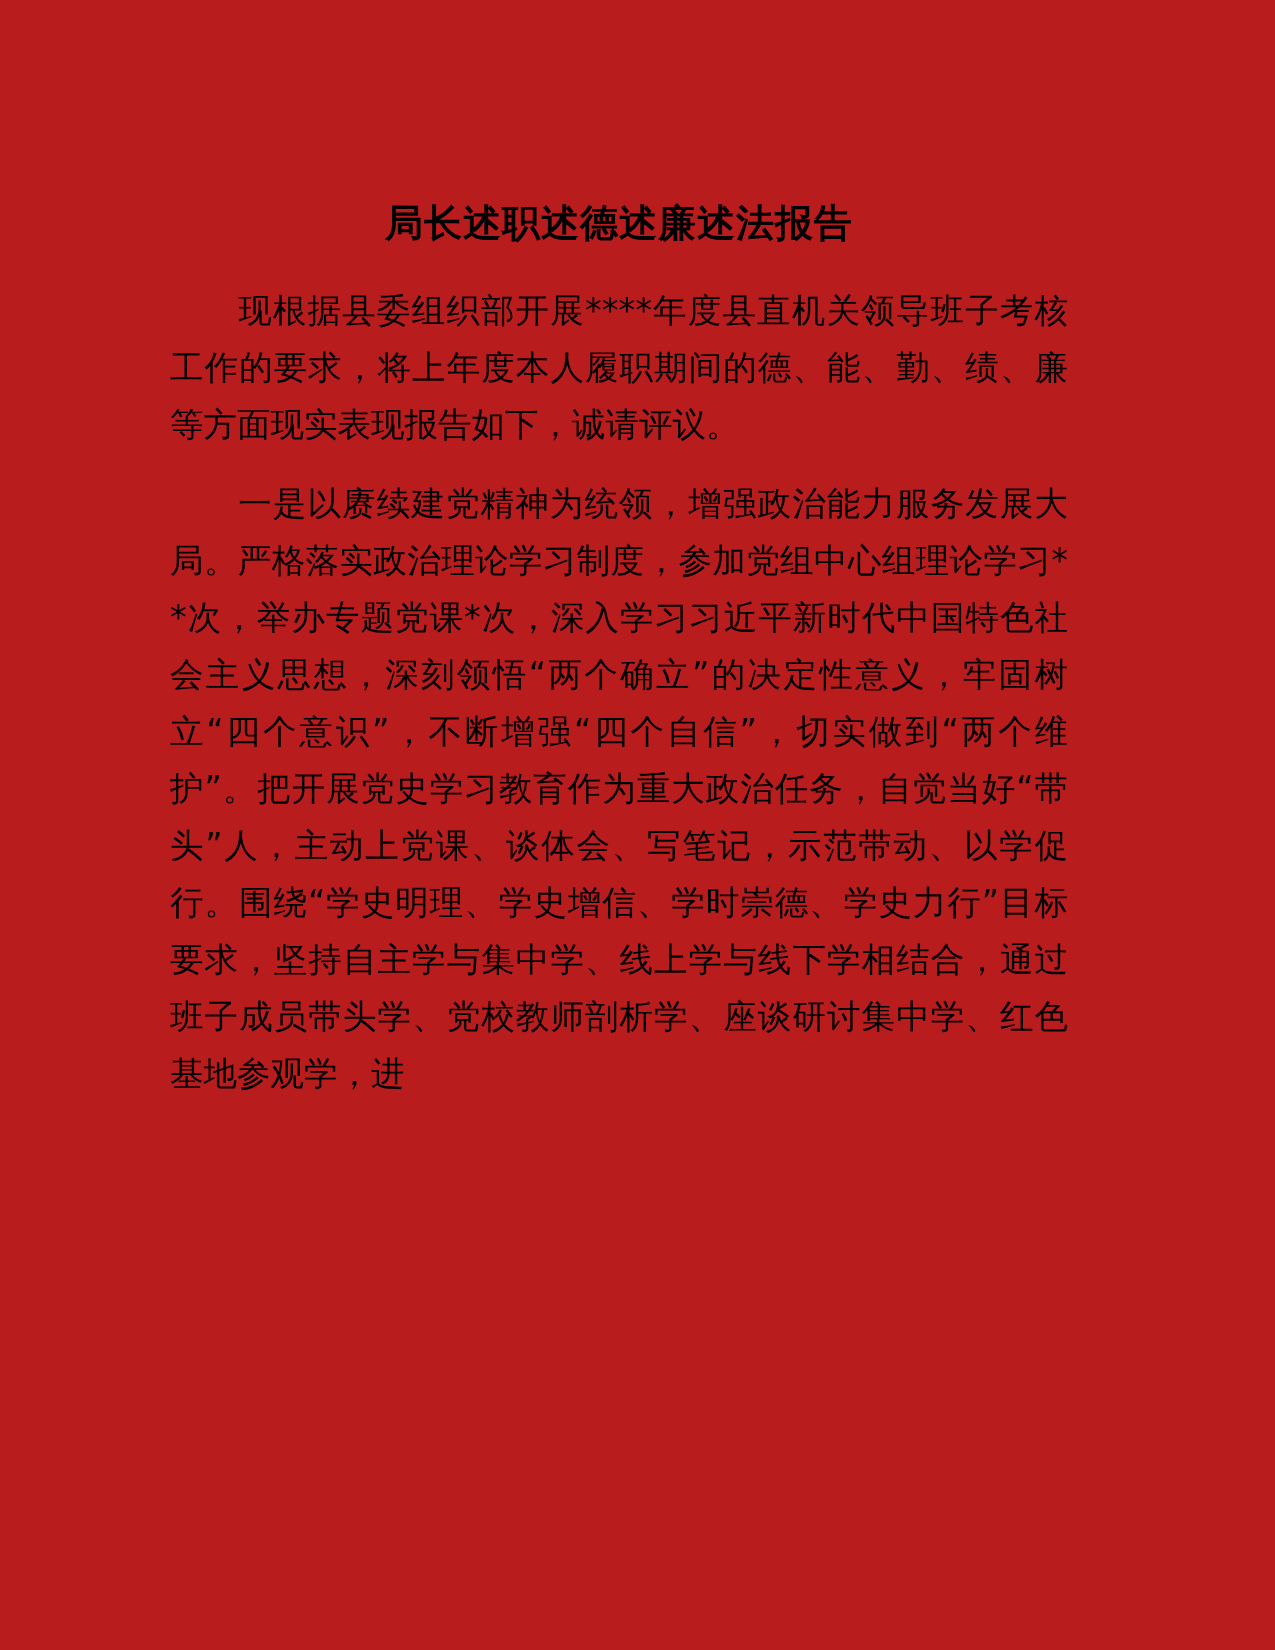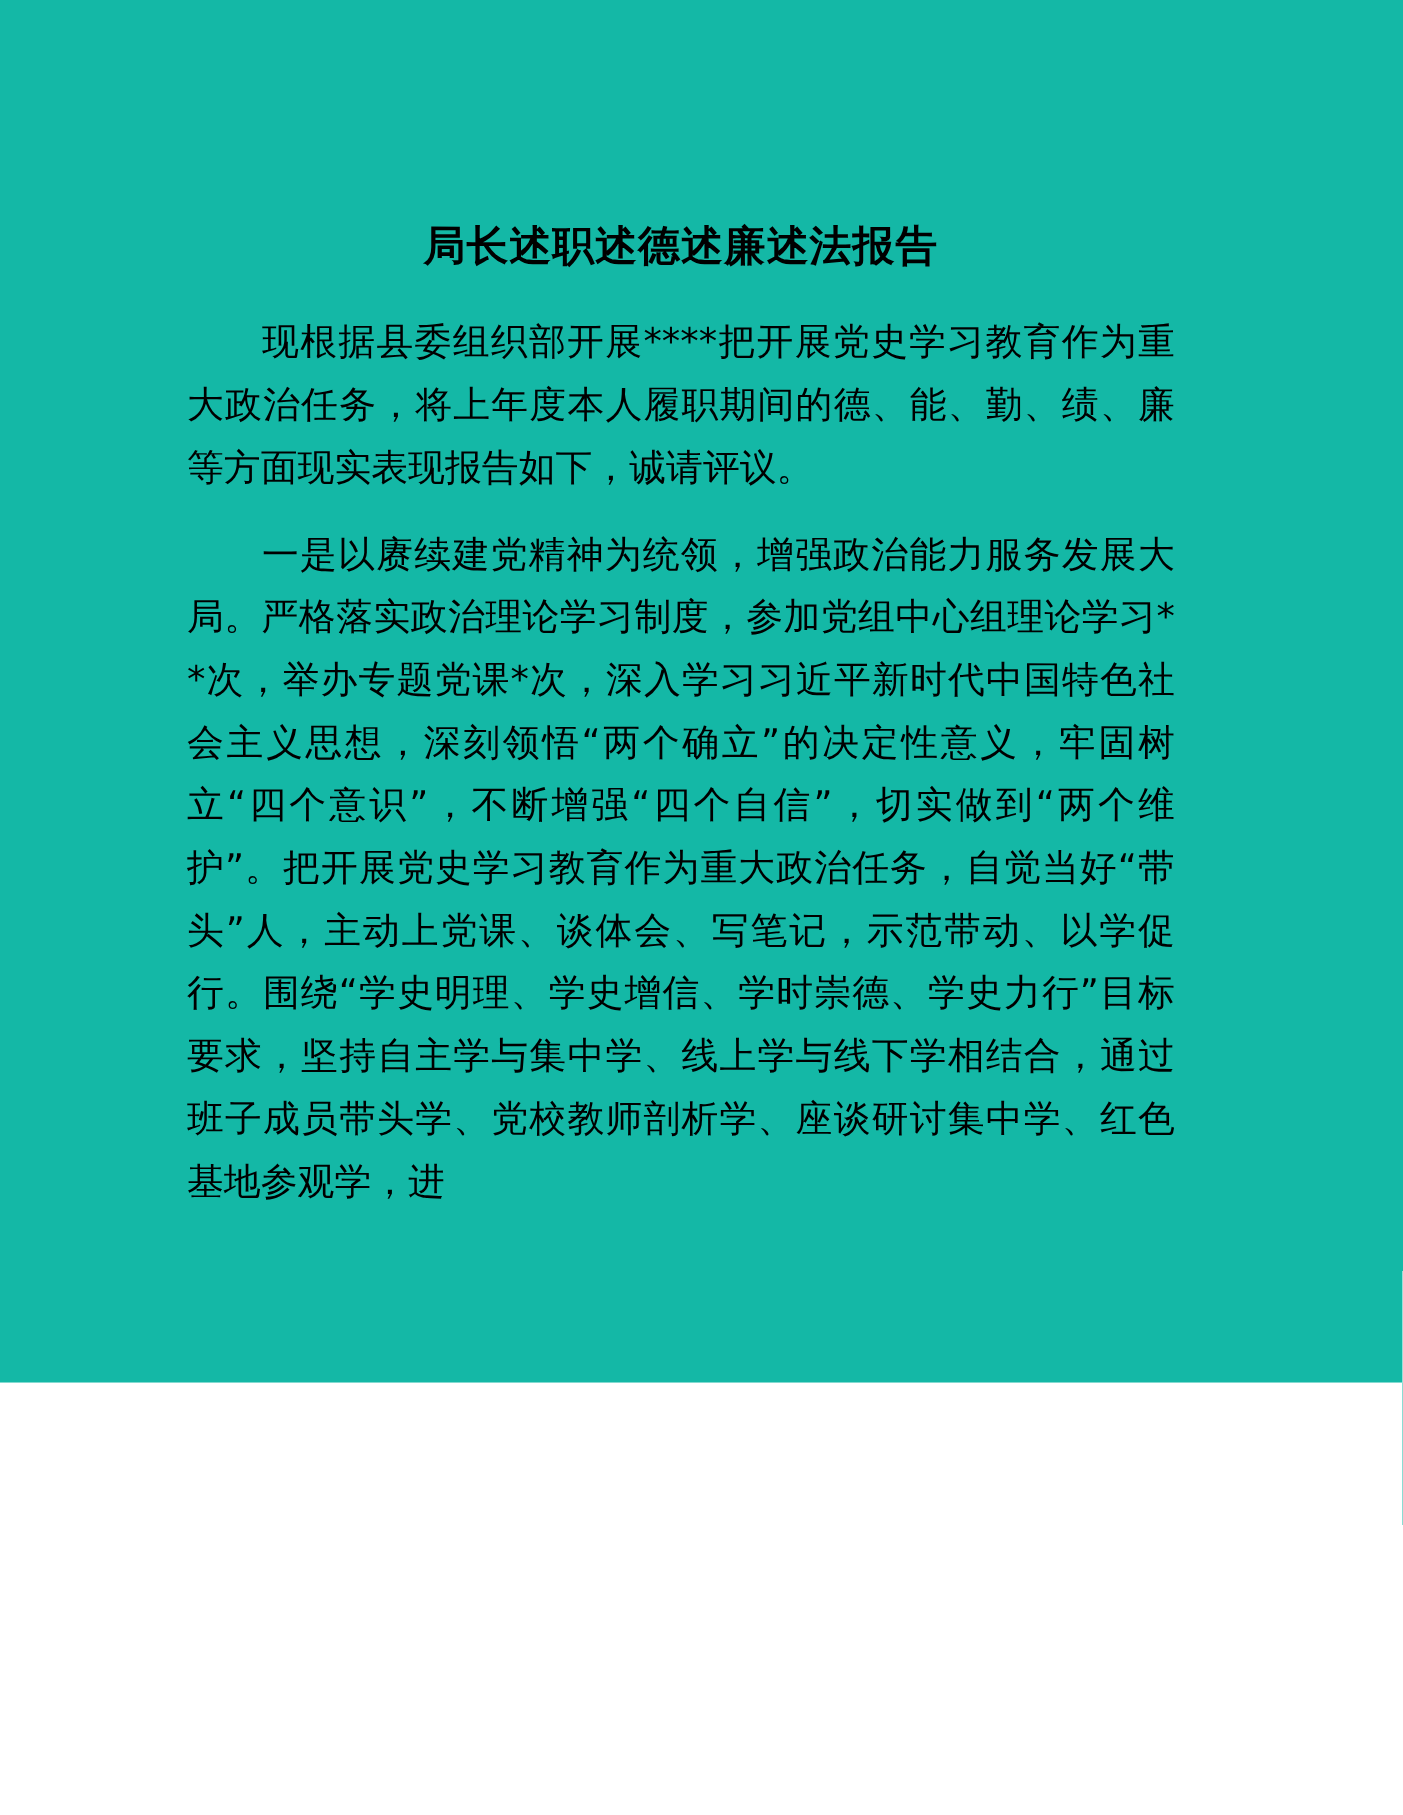--- a/index.html
+++ b/index.html
@@ -4,22 +4,22 @@
 <title>局长述职述德述廉述法报告</title>
 <style>
   html, body {
     margin: 0;
     padding: 0;
     background: #ffffff;
   }
   .page {
     position: relative;
     width: 1275px;
-    height: 1257px;
-    background: #14b8a6;
+    height: 1650px;
+    background: #b91c1c;
     overflow: hidden;
     box-sizing: border-box;
     font-family: "DejaVu Sans", "Liberation Sans", sans-serif;
     color: #000000;
   }
   .doc-body {
     position: absolute;
     left: 170px;
     top: 0;
     width: 898px;
@@ -55,19 +55,19 @@
   }
 </style>
 </head>
 <body>
 
 <div class="page">
   <div class="doc-body">
 
     <h1 class="doc-title">局长述职述德述廉述法报告</h1>
 
-    <p class="para para-1 indent">现根据县委组织部开展****把开展党史学习教育作为重大政治任务，将上年度本人履职期间的德、能、勤、绩、廉等方面现实表现报告如下，诚请评议。</p>
+    <p class="para para-1 indent">现根据县委组织部开展****年度县直机关领导班子考核工作的要求，将上年度本人履职期间的德、能、勤、绩、廉等方面现实表现报告如下，诚请评议。</p>
 
 
     <p class="para para-3 indent">一是以赓续建党精神为统领，增强政治能力服务发展大局。严格落实政治理论学习制度，参加党组中心组理论学习**次，举办专题党课*次，深入学习习近平新时代中国特色社会主义思想，深刻领悟“两个确立”的决定性意义，牢固树立“四个意识”，不断增强“四个自信”，切实做到“两个维护”。把开展党史学习教育作为重大政治任务，自觉当好“带头”人，主动上党课、谈体会、写笔记，示范带动、以学促行。围绕“学史明理、学史增信、学时崇德、学史力行”目标要求，坚持自主学与集中学、线上学与线下学相结合，通过班子成员带头学、党校教师剖析学、座谈研讨集中学、红色基地参观学，进</p>
 
   </div>
 </div>
 
 </body></html>

